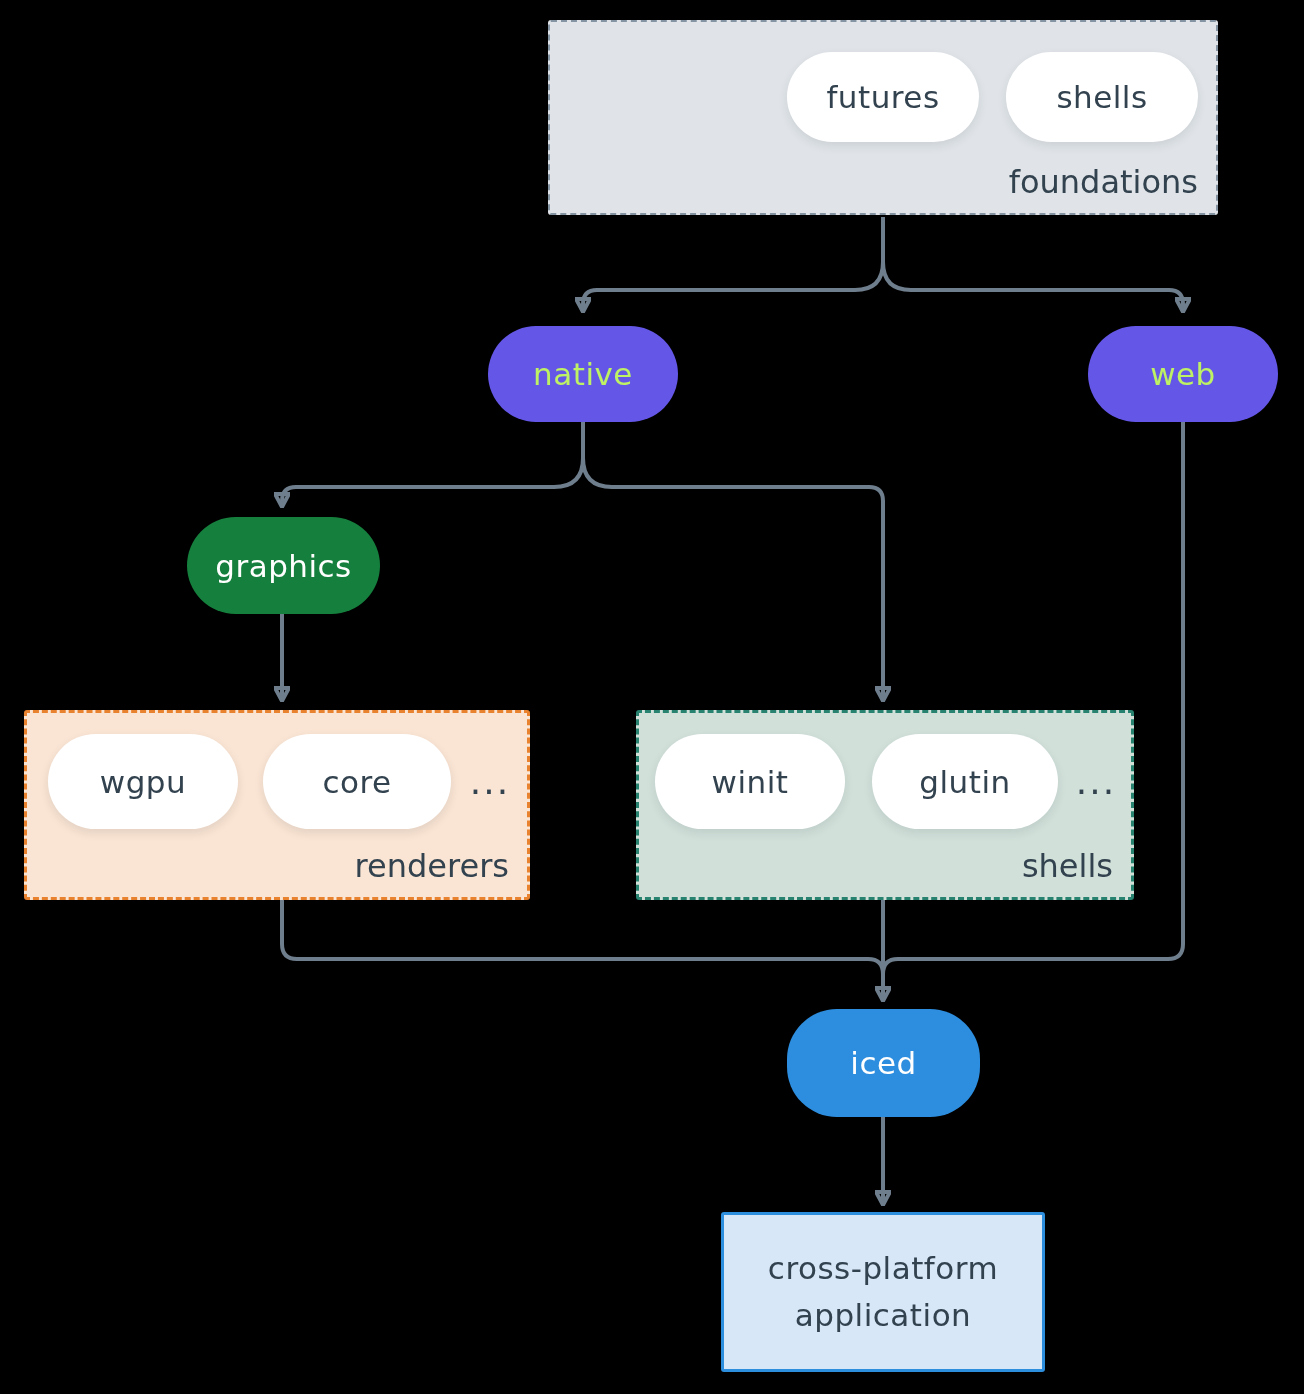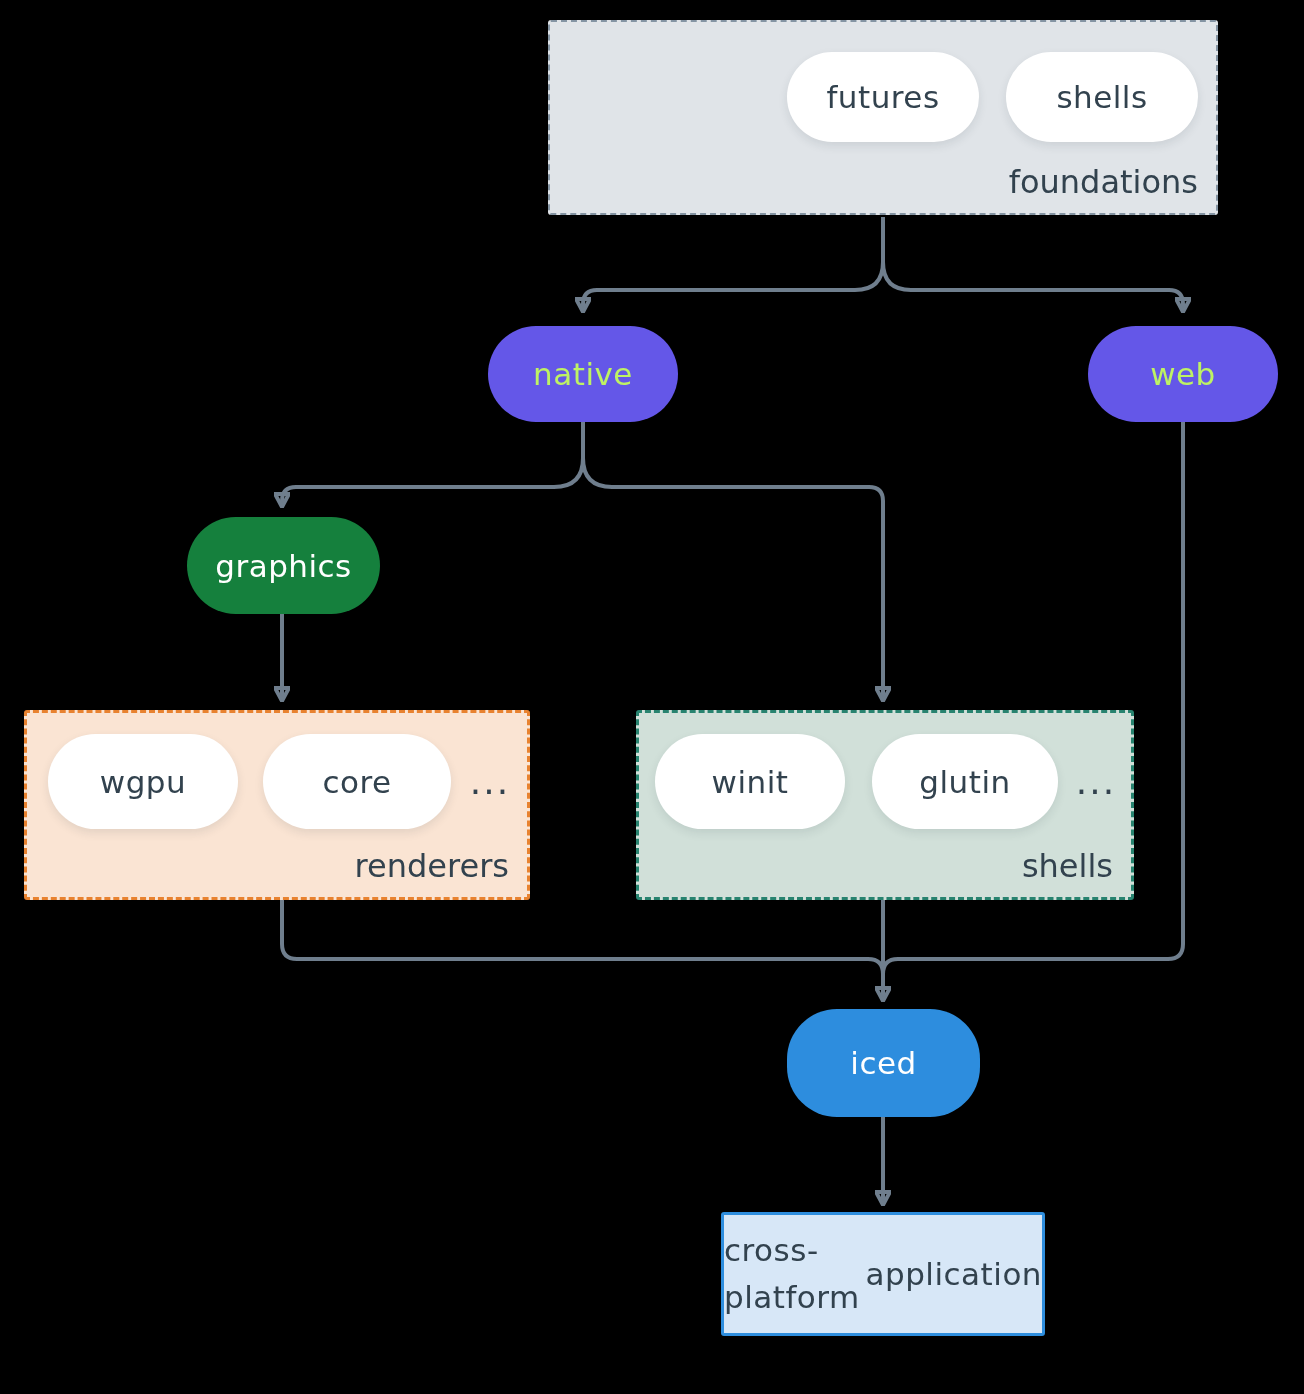--- a/index.html
+++ b/index.html
@@ -42,24 +42,24 @@
     font-size: 32px; color: #32424E;
   }
   .ellipsis {
     position: absolute;
     display: flex; align-items: center; justify-content: center;
     font-size: 36px; color: #32424E; letter-spacing: 2px;
     height: 95px; width: 70px; top: 21px;
   }
 
   .app {
-    position: absolute; left: 721px; top: 1212px; width: 324px; height: 124px;
+    position: absolute; left: 721px; top: 1212px; width: 324px; height: 160px;
     box-sizing: border-box;
     background: #D7E7F7; border: 3px solid #2E8EDE; border-radius: 3px;
-    display: flex; flex-direction: row; align-items: center; justify-content: center;
+    display: flex; flex-direction: column; align-items: center; justify-content: center;
     color: #32424E; font-size: 31px; line-height: 47px; letter-spacing: 0.5px;
   }
 </style>
 </head>
 <body>
 
 <div class="canvas">
 
   <svg class="edges" width="1304" height="1394" viewBox="0 0 1304 1394">
     <defs>

